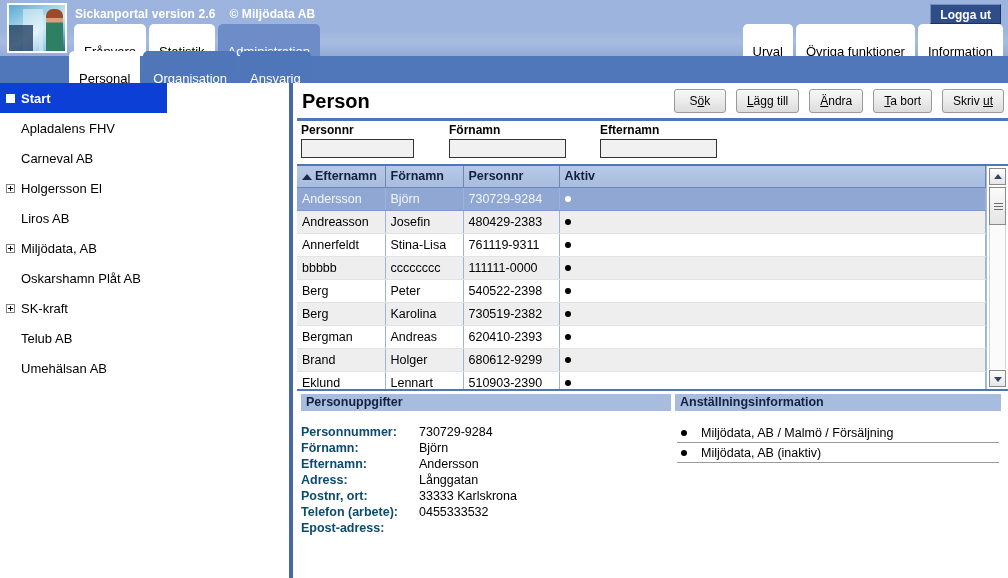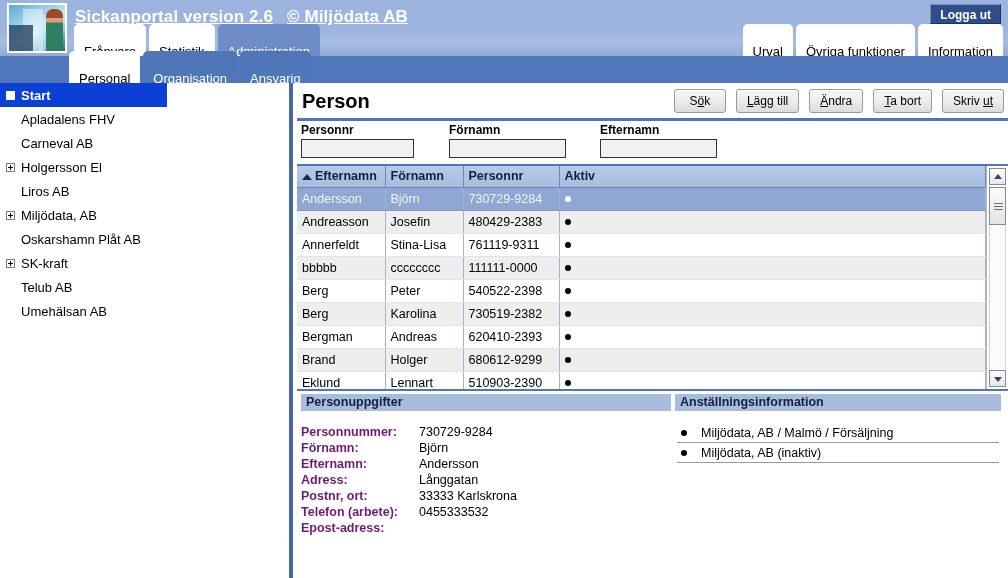--- a/index.html
+++ b/index.html
@@ -34,22 +34,22 @@
   .logo-art .person {
     position:absolute; right:2px; top:5px; width:17px; height:41px;
     background: linear-gradient(to bottom,#d9a07e 0%, #d9a07e 30%, #2f7f63 31%, #2f7f63 100%);
     border-radius: 7px 7px 0 0;
   }
   .logo-art .hair { position:absolute; right:2px; top:4px; width:17px; height:9px; background:#9b4a2a; border-radius:7px 7px 0 0; }
   .logo-art .dark { position:absolute; left:0; bottom:0; width:24px; height:26px; background:rgba(25,55,90,.75); }
 
   .app-title {
     position:absolute; left:75px; top:7px;
-    font-size:17px; font-weight:bold; color:#ffffff;
-    white-space:nowrap; letter-spacing:.1px;text-decoration:underline;
+    font-size:12px; font-weight:bold; color:#ffffff;
+    white-space:nowrap; letter-spacing:.1px;
   }
   .app-title .copy { margin-left:14px; }
 
   
   .logout-btn {
     position:absolute; right:7px; top:4px;
     height:20px; padding:1px 9px 0 9px;
     background:#2f4d86; color:#ffffff;
     border:1px solid #1b3160;
     border-top-color:#6f8ec4; border-left-color:#6f8ec4;
@@ -81,21 +81,21 @@
   .tabs-sub .tab.inactive { background:#ffffff; color:#000000; }
   .tabs-sub .tab.active   { background:#4f76b8; color:#ffffff; }
 
   
   .leftpanel {
     position:absolute; left:0; top:83px; width:293px; height:495px;
     background:#ffffff; border-right:4px solid #47699f;
     overflow:hidden;
   }
   .tree { padding:0; margin:0; }
-  .tnode { display:flex; align-items:center; height:24px; padding-left:6px; white-space:nowrap; }
+  .tnode { display:flex; align-items:center; height:30px; padding-left:6px; white-space:nowrap; }
   .tnode .plusbox {
     width:9px; height:9px; border:1px solid #808080; background:#ffffff;
     display:inline-block; position:relative; margin-right:4px; flex:0 0 auto;
   }
   .tnode .plusbox::before {
     content:""; position:absolute; left:1px; top:3px; width:5px; height:1px; background:#000;
   }
   .tnode .plusbox.plus::after {
     content:""; position:absolute; left:3px; top:1px; width:1px; height:5px; background:#000;
   }
@@ -200,21 +200,21 @@
   .details { position:relative; height:180px; background:#ffffff; padding-top:3px; }
   .det-col { position:absolute; top:3px; }
   .det-left  { left:4px; width:370px; }
   .det-right { left:378px; width:326px; }
   .det-head {
     background:#a8bcdf; color:#12213f; font-weight:bold; font-size:12.5px;
     height:17px; line-height:17px; padding:0 5px; white-space:nowrap;
   }
   .det-body { padding-top:14px; }
   .det-row { display:flex; height:16px; font-size:12.5px; }
-  .det-row .k { width:118px; font-weight:bold; color:#701a75; white-space:nowrap; }
+  .det-row .k { width:118px; font-weight:bold; color:#0c4a6e; white-space:nowrap; }
   .det-row .v { color:#000; white-space:nowrap; }
   .emp-list { margin-top:12px; padding:0 2px; }
   .emp-item {
     display:flex; align-items:center; height:20px;
     border-bottom:1px solid #9a9a9a; font-size:12.5px; white-space:nowrap;
   }
   .emp-item .dot { margin-right:14px; margin-left:4px; }
 </style>
 </head>
 <body>

